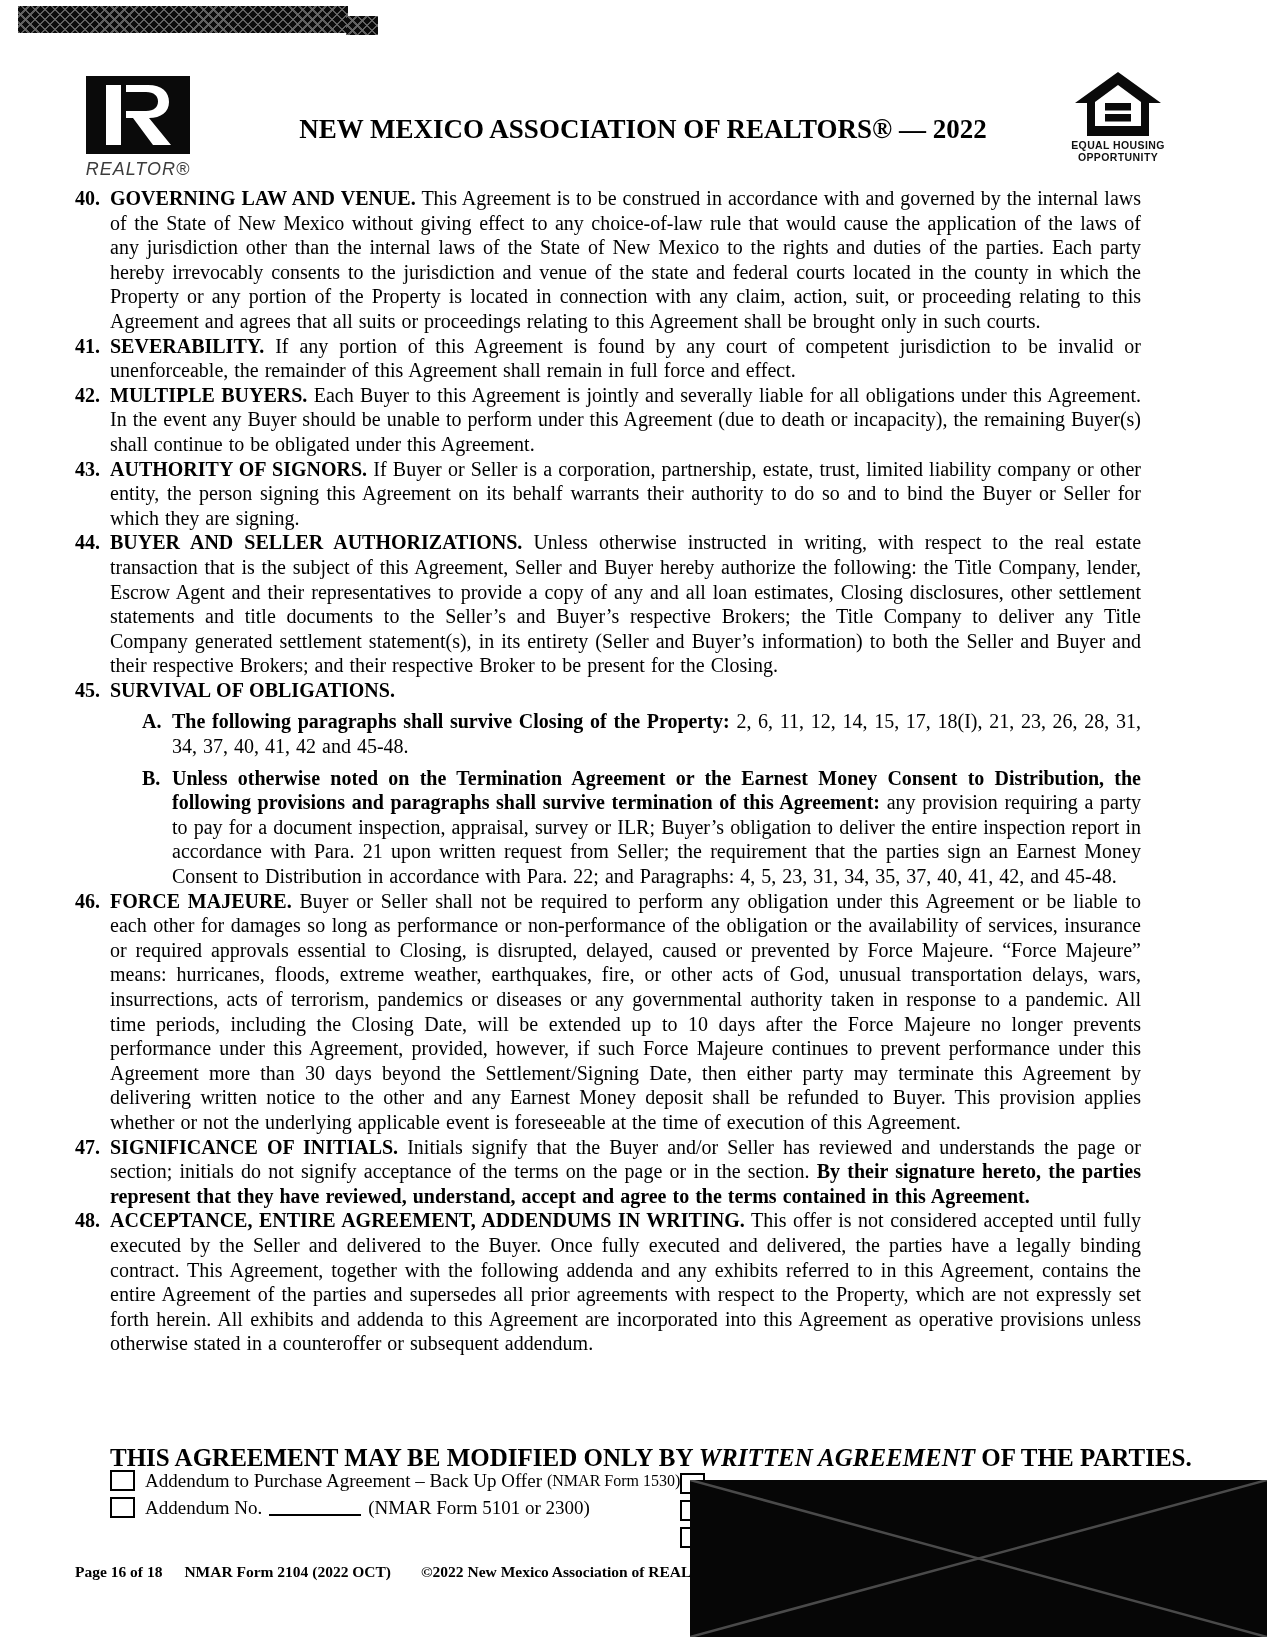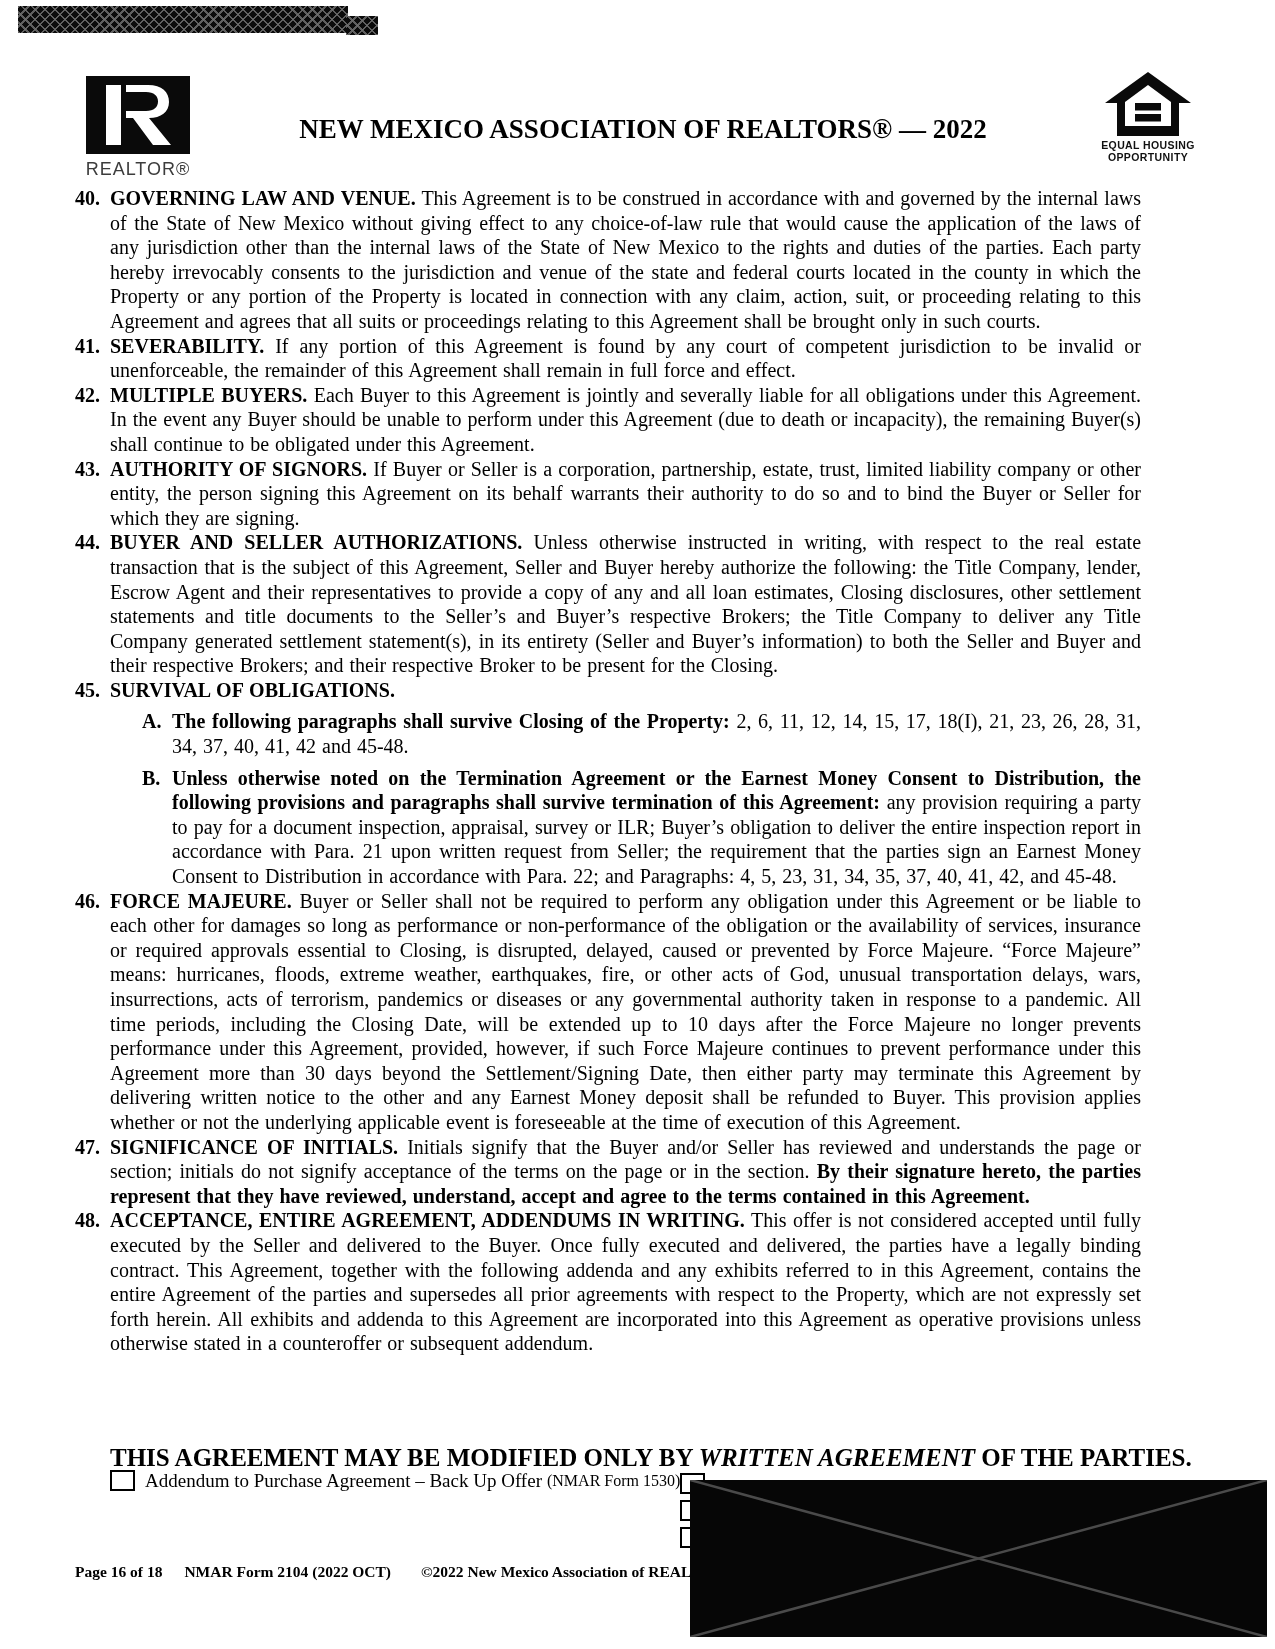--- a/index.html
+++ b/index.html
@@ -13,26 +13,26 @@
   .band,.band-step{
     position:absolute;background-color:#0b0b0b;
     background-image:
       repeating-linear-gradient(45deg, rgba(110,110,110,.85) 0 1.6px, transparent 1.6px 7px),
       repeating-linear-gradient(135deg, rgba(110,110,110,.85) 0 1.6px, transparent 1.6px 7px);
   }
   .band{left:18px;top:6px;width:330px;height:27px;}
   .band-step{left:346px;top:16px;width:32px;height:19px;}
 
   
-  .realtor-logo{position:absolute;left:82px;top:76px;width:112px;text-align:center;}
+  .realtor-logo{position:absolute;left:82px;top:76px;width:112px;text-align:center;font-style:italic;}
   .realtor-caption{font-family:"Liberation Sans",sans-serif;font-size:18px;letter-spacing:1px;color:#3c3c3c;margin-top:1px;}
   .titles{position:absolute;left:248px;top:112px;width:790px;text-align:center;font-weight:bold;}
   .title1{font-size:27px;line-height:34px;}
   .title2{font-size:25px;line-height:34px;}
-  .eho-logo{position:absolute;left:1100px;top:72px;width:96px;text-align:center;}
+  .eho-logo{position:absolute;left:1070px;top:72px;width:96px;text-align:center;}
   .eho-caption{font-family:"Liberation Sans",sans-serif;font-size:10.5px;font-weight:bold;line-height:11.5px;letter-spacing:.4px;color:#111;}
 
   
   .content{
     position:absolute;left:75px;top:186px;width:1066px;
     font-size:20px;line-height:24.6px;text-align:justify;word-spacing:1px;
     max-height:1260px;overflow:hidden;
   }
   .para{position:relative;padding-left:35px;}
   .para .num{position:absolute;left:0;top:0;font-weight:bold;}
@@ -171,20 +171,26 @@
     <span class="wa">WRITTEN AGREEMENT</span>
     <span>OF THE PARTIES.</span>
   </div>
 
   <div class="addenda">
     <div class="cbrow">
       <span class="cbox"></span>
       <span>Addendum to Purchase Agreement – Back Up Offer</span>
       <span class="formref-small">(NMAR Form 1530)</span>
     </div>
+    <div class="cbrow">
+      <span class="cbox"></span>
+      <span>Addendum No.</span>
+      <span class="blankline"></span>
+      <span>(NMAR Form 5101 or 2300)</span>
+    </div>
   </div>
 
   <span class="rcb" style="left:680px;top:1473px;"></span>
   <span class="rcb" style="left:680px;top:1500px;"></span>
   <span class="rcb" style="left:680px;top:1527px;"></span>
 
   <div class="footer">
     <span>Page 16 of 18</span><span class="sep1"></span><span>NMAR Form 2104 (2022 OCT)</span><span class="sep2"></span><span>©2022 New Mexico Association of REALTORS</span>
   </div>
   <div class="produced">Produced with zipForm® by zipLogix  18070 Fifteen Mile Road,</div>

